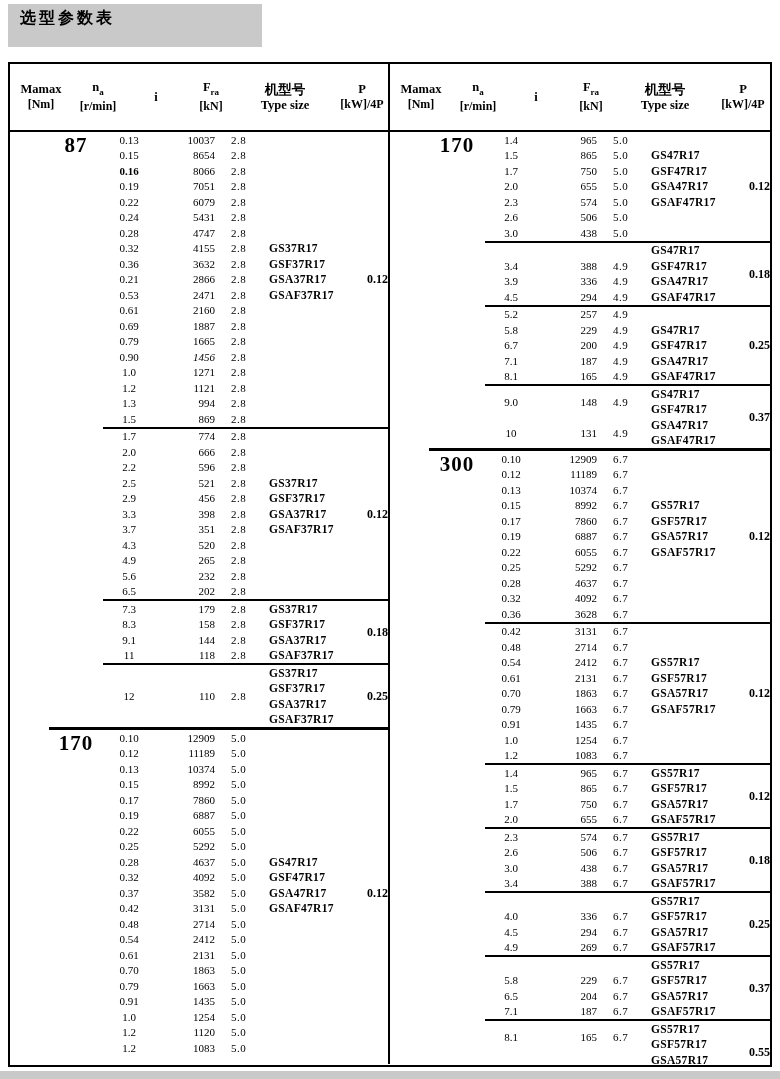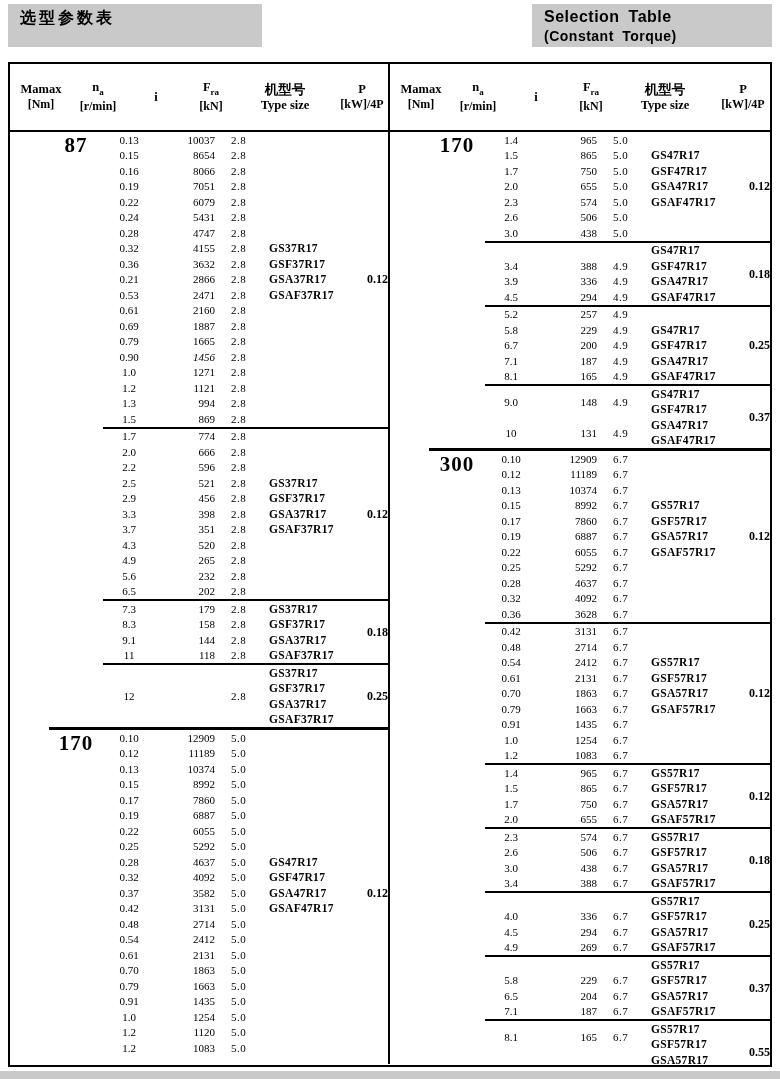--- a/index.html
+++ b/index.html
@@ -64,24 +64,20 @@
   
   .bottom-strip { position:absolute; left:0; bottom:0; width:780px; height:8px; background:#c9c9c9; }
 </style>
 </head>
 <body>
 
 <div class="topbars">
   <div class="graybar cn">
     <div class="bar-t1">选型参数表</div>
   </div>
-  <div class="graybar en">
-    <div class="bar-t1">Selection Table</div>
-    <div class="bar-t2">(Constant Torque)</div>
-  </div>
 </div>
 
 <div class="seltable">
   <div class="thead">
 
     <div class="thead-half first">
       <div class="th w-mamax">
         <div class="th-name">Mamax</div>
         <div class="th-unit">[Nm]</div>
       </div>
@@ -138,21 +134,21 @@
         <div class="section">
           <div class="mamax-cell">87</div>
           <div class="groups">
             <div class="group">
               <div class="cell na" style="grid-area: 1 / 1 / span 1;">0.13</div>
               <div class="cell i" style="grid-area: 1 / 2 / span 1;">10037</div>
               <div class="cell fra" style="grid-area: 1 / 3 / span 1;">2.8</div>
               <div class="cell na" style="grid-area: 2 / 1 / span 1;">0.15</div>
               <div class="cell i" style="grid-area: 2 / 2 / span 1;">8654</div>
               <div class="cell fra" style="grid-area: 2 / 3 / span 1;">2.8</div>
-              <div class="cell na" style="grid-area: 3 / 1 / span 1;">0.16</div>
+              <div class="cell na" style="grid-area: 3 / 1 / span 1; font-weight: bold;">0.16</div>
               <div class="cell i" style="grid-area: 3 / 2 / span 1;">8066</div>
               <div class="cell fra" style="grid-area: 3 / 3 / span 1;">2.8</div>
               <div class="cell na" style="grid-area: 4 / 1 / span 1;">0.19</div>
               <div class="cell i" style="grid-area: 4 / 2 / span 1;">7051</div>
               <div class="cell fra" style="grid-area: 4 / 3 / span 1;">2.8</div>
               <div class="cell na" style="grid-area: 5 / 1 / span 1;">0.22</div>
               <div class="cell i" style="grid-area: 5 / 2 / span 1;">6079</div>
               <div class="cell fra" style="grid-area: 5 / 3 / span 1;">2.8</div>
               <div class="cell na" style="grid-area: 6 / 1 / span 1;">0.24</div>
               <div class="cell i" style="grid-area: 6 / 2 / span 1;">5431</div>
@@ -256,20 +252,21 @@
               <div class="cell fra" style="grid-area: 3 / 3 / span 1;">2.8</div>
               <div class="cell type" style="grid-area: 3 / 4 / span 1;">GSA37R17</div>
               <div class="cell na" style="grid-area: 4 / 1 / span 1;">11</div>
               <div class="cell i" style="grid-area: 4 / 2 / span 1; font-family: Liberation Serif, serif;">118</div>
               <div class="cell fra" style="grid-area: 4 / 3 / span 1;">2.8</div>
               <div class="cell type" style="grid-area: 4 / 4 / span 1;">GSAF37R17</div>
               <div class="cell p" style="grid-area: 1 / 5 / span 4;">0.18</div>
             </div>
             <div class="group">
               <div class="cell na" style="grid-area: 1 / 1 / span 4;">12</div>
+              <div class="cell i" style="grid-area: 1 / 2 / span 4;">110</div>
               <div class="cell fra" style="grid-area: 1 / 3 / span 4;">2.8</div>
               <div class="cell type" style="grid-area: 1 / 4 / span 1;">GS37R17</div>
               <div class="cell type" style="grid-area: 2 / 4 / span 1;">GSF37R17</div>
               <div class="cell type" style="grid-area: 3 / 4 / span 1;">GSA37R17</div>
               <div class="cell type" style="grid-area: 4 / 4 / span 1;">GSAF37R17</div>
               <div class="cell p" style="grid-area: 1 / 5 / span 4;">0.25</div>
             </div>
           </div>
         </div>
         <div class="section">

